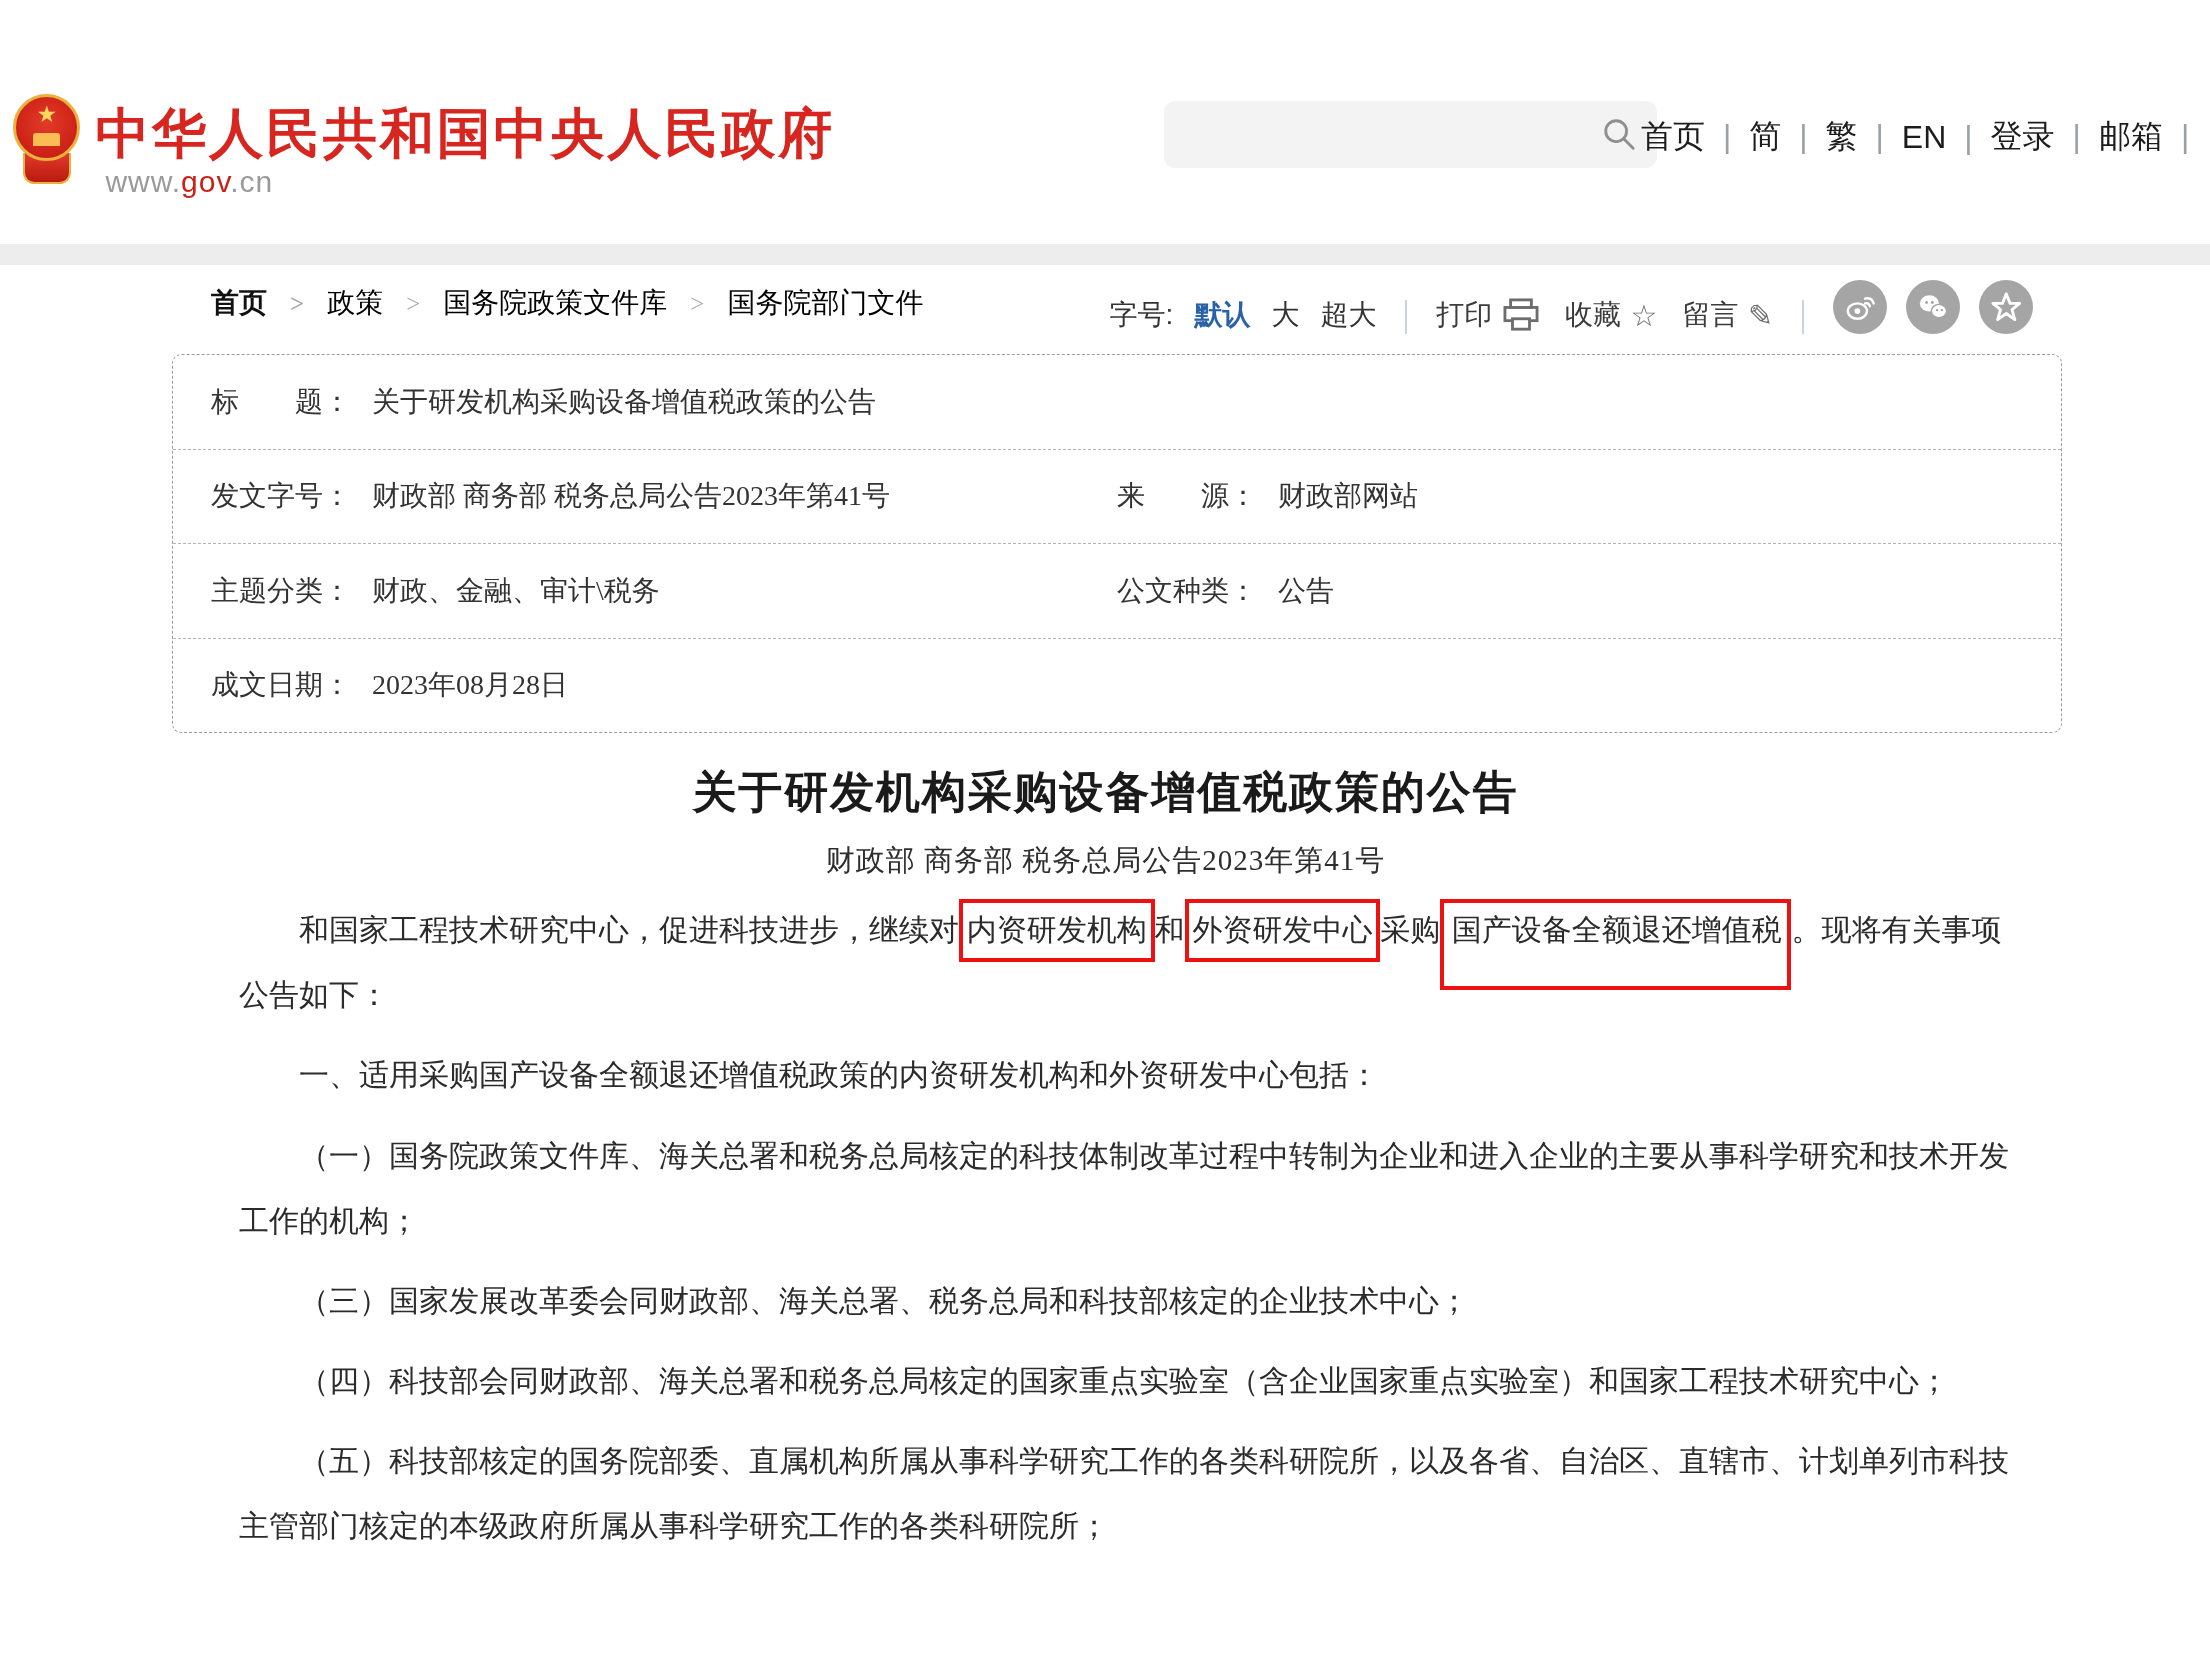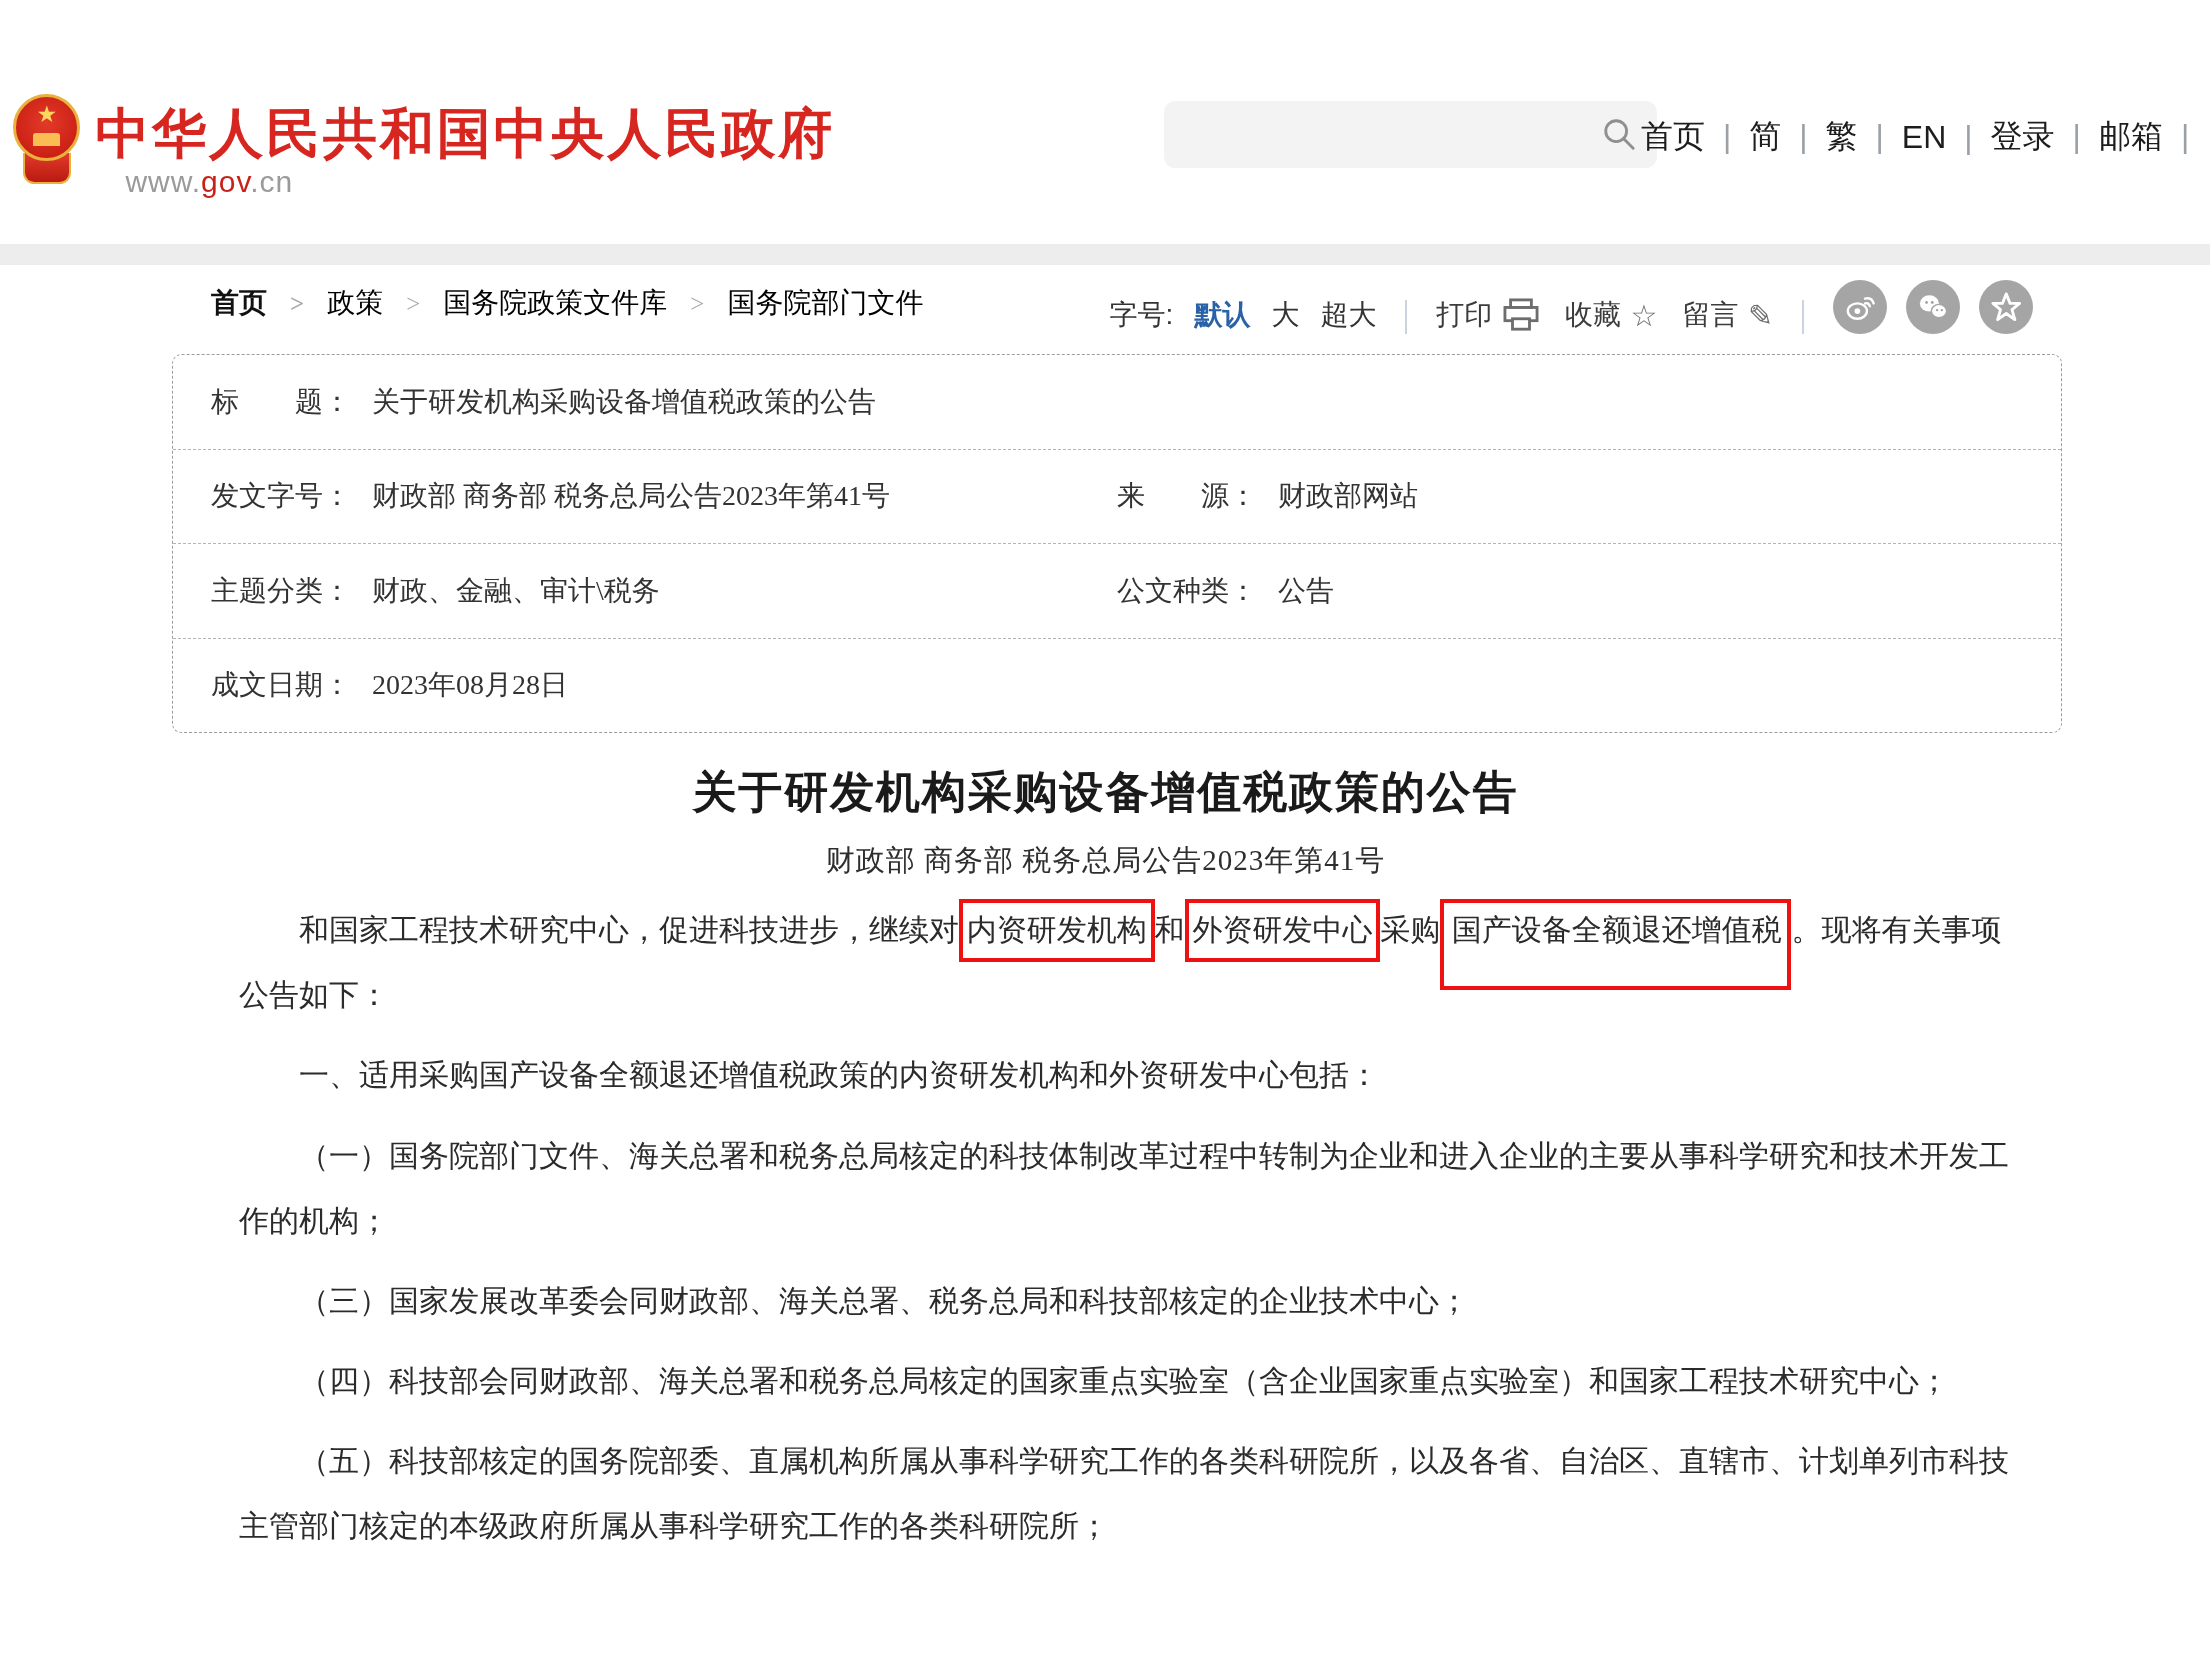--- a/index.html
+++ b/index.html
@@ -18,21 +18,21 @@
     border:3.8px solid #e9b13e; position:relative; }
   .emblem-star { position:absolute; left:0; right:0; top:5.7px; text-align:center;
     color:#ffd75e; font-size:23px; line-height:23px; font-family:"DejaVu Sans", sans-serif; }
   .emblem-gate { position:absolute; left:16.3px; top:36px; width:27px; height:13.4px;
     background:#ffd75e; border-radius:2.9px 2.9px 0 0; opacity:.85; }
   .emblem-base { width:48px; height:31px; margin:-7.6px auto 0;
     background:linear-gradient(#e23b2a,#b91a10); border:2.9px solid #e9b13e; border-top:none;
     border-radius:0 0 11.5px 11.5px; }
   .site-title { position:absolute; left:82px; top:5.7px; font-family:"Liberation Sans", sans-serif;
     font-weight:bold; font-size:54px; letter-spacing:2.9px; color:#d7261f; white-space:nowrap; }
-  .site-url { position:absolute; left:112px; top:73px; font-family:"Liberation Sans", sans-serif;
+  .site-url { position:absolute; left:92px; top:73px; font-family:"Liberation Sans", sans-serif;
     font-size:30px; color:#9a9a9a; letter-spacing:1px; }
   .site-url .gov { color:#c7211a; }
 
   .search-box { position:absolute; left:1164px; top:101px; width:493px; height:67px;
     background:#f3f3f3; border-radius:11.5px; }
   .search-input { position:absolute; left:19px; top:0; width:411px; height:67px; border:none;
     background:transparent; outline:none; font-size:27px; font-family:"Liberation Sans", sans-serif; color:#444; }
   .search-icon { position:absolute; right:21px; top:16.3px; width:34px; height:34px; cursor:pointer; }
 
   .top-nav { position:absolute; right:3.8px; top:115px; display:flex; align-items:center;
@@ -214,20 +214,20 @@
       </div>
     </div>
   </div>
 
   <div class="doc-title">关于研发机构采购设备增值税政策的公告</div>
   <div class="doc-subtitle">财政部 商务部 税务总局公告2023年第41号</div>
 
   <div class="article-body">
     <p><span>和国家工程技术研究中心，促进科技进步，继续对</span><span class="hl hl-1">内资研发机构</span><span>和</span><span class="hl hl-2">外资研发中心</span><span>采购</span><span class="hl hl-3">国产设备全额退还增值税</span><span>。现将有关事项公告如下：</span></p>
     <p>一、适用采购国产设备全额退还增值税政策的内资研发机构和外资研发中心包括：</p>
-    <p>（一）国务院部门文件、海关总署和税务总局核定的科技体制改革过程中转制为企业和进入企业的主要从事科学研究和技术开发工作的机构；</p>
+    <p>（一）国务院政策文件库、海关总署和税务总局核定的科技体制改革过程中转制为企业和进入企业的主要从事科学研究和技术开发工作的机构；</p>
     <p>（三）国家发展改革委会同财政部、海关总署、税务总局和科技部核定的企业技术中心；</p>
     <p>（四）科技部会同财政部、海关总署和税务总局核定的国家重点实验室（含企业国家重点实验室）和国家工程技术研究中心；</p>
     <p>（五）科技部核定的国务院部委、直属机构所属从事科学研究工作的各类科研院所，以及各省、自治区、直辖市、计划单列市科技主管部门核定的本级政府所属从事科学研究工作的各类科研院所；</p>
   </div>
 
 </div>
 
 
 </body></html>

